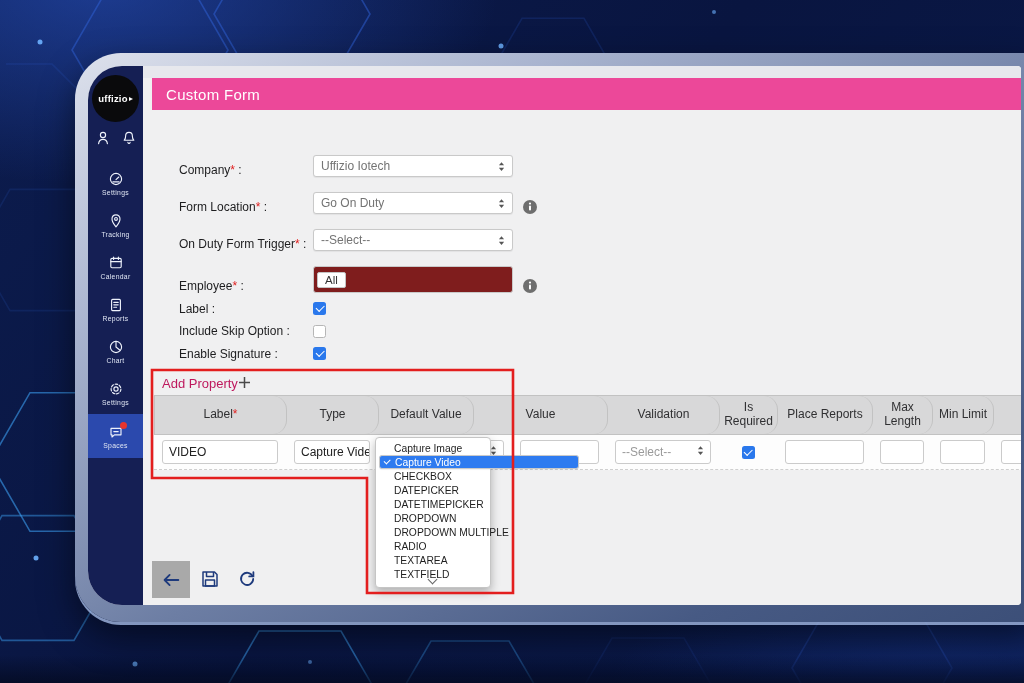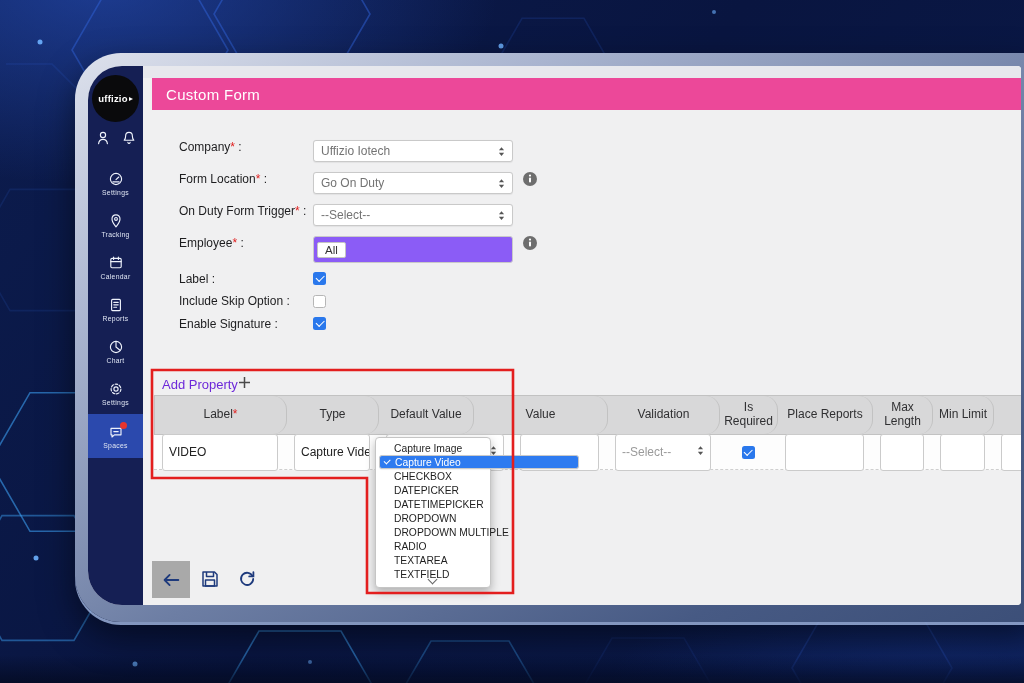--- a/index.html
+++ b/index.html
@@ -37,49 +37,49 @@
   .ic svg{width:16px;height:16px;}
   .sidebar svg *{stroke:#eef2fb;stroke-width:1.15;fill:none;stroke-linecap:round;stroke-linejoin:round;}
   .badge-dot{position:absolute;width:7px;height:7px;border-radius:50%;top:-2px;right:-3px;}
   
   .main{flex:1;position:relative;background:#f0f0f1;overflow:hidden;}
   .top-strip{position:absolute;top:0;left:0;right:0;height:12px;background:#e7e8ed;}
   .titlebar{position:absolute;left:9px;right:0;top:12px;height:32px;color:#fff;font-size:15px;
     display:flex;align-items:center;padding-left:14px;letter-spacing:.3px;}
   
   .form-rows{position:absolute;left:36px;top:74px;z-index:2;}
-  .frow{display:flex;align-items:flex-start;margin-bottom:10px;height:22px;}
+  .frow{display:flex;align-items:flex-end;margin-bottom:10px;height:22px;margin-top:15px;}
   .frow.tall{height:27px;margin-bottom:9px;}
   .flabel{width:134px;font-size:12px;color:#1d1d1f;flex:none;}
   .req{color:#e02020;}
   .sel{width:200px;height:22px;box-sizing:border-box;border:1px solid #c9c9c9;background:#fff;border-radius:3px;
     display:flex;align-items:center;padding:0 7px;font-size:12px;color:#737373;box-shadow:0 .5px 1px rgba(0,0,0,.06);}
   .sel .spin{margin-left:auto;display:flex;flex:none;}
   .spin svg{width:7px;height:11px;}
   .inputbox{width:200px;height:22px;box-sizing:border-box;border:1px solid #c9c9c9;background:#fff;border-radius:3px;}
-  .tagbox{width:200px;height:27px;box-sizing:border-box;border:1px solid #c9c9c9;background:#8b5cf6;border-radius:3px;
+  .tagbox{width:200px;height:27px;box-sizing:border-box;border:1px solid #c9c9c9;background:#7f1d1d;border-radius:3px;
     display:flex;align-items:center;padding:4px 3px;}
   .tag{border:1px solid #c4c4c4;border-radius:2px;font-size:11.5px;color:#333;padding:1px 7px;background:#fff;}
   .info{width:14px;height:14px;margin-left:10px;flex:none;}
   .cbrow{display:flex;align-items:center;height:13px;margin-bottom:9.5px;}
   .checkbox{width:13px;height:13px;border-radius:2.5px;box-sizing:border-box;position:relative;flex:none;}
   .checkbox.off{background:#fff;border:1px solid #b6b6b6;}
   .checkbox.on::after{content:"";position:absolute;left:2.5px;top:3px;width:7px;height:3.5px;
     border-left:1.6px solid #fff;border-bottom:1.6px solid #fff;transform:rotate(-45deg);}
   
   .prop{position:absolute;left:0;top:304px;width:100%;z-index:2;}
-  .prop-title{position:absolute;left:19px;top:6px;font-size:13px;color:#6d28d9;display:flex;align-items:center;}
+  .prop-title{position:absolute;left:19px;top:6px;font-size:13px;color:#be185d;display:flex;align-items:flex-start;}
   .plus svg{width:13px;height:13px;}
   .ptable{position:absolute;left:11px;top:25px;width:925px;}
   .phead{display:flex;height:38px;border-top:1px solid #c2c2c2;border-bottom:1px solid #c2c2c2;border-left:1px solid #c2c2c2;}
   .pcell{box-sizing:border-box;border-right:1px solid #c2c2c2;display:flex;align-items:center;justify-content:center;
     text-align:center;font-size:12px;color:#303032;line-height:1.15;padding:2px 4px;border-radius:14px;}
   .prow{display:flex;height:34px;align-items:center;border-bottom:1px dashed #cfcfcf;background:#fdfdfd;}
   .pc{box-sizing:border-box;display:flex;align-items:center;justify-content:center;padding:0 8px;height:100%;}
-  .mini{height:37px;border:1px solid #cbcbcb;background:#fff;border-radius:3px;box-sizing:border-box;width:100%;
+  .mini{height:24px;border:1px solid #cbcbcb;background:#fff;border-radius:3px;box-sizing:border-box;width:100%;
     font-size:12px;display:flex;align-items:center;padding:0 6px;color:#222;white-space:nowrap;overflow:hidden;}
   .mini .spin{margin-left:auto;flex:none;}
   .mini.muted{color:#9a9a9a;}
   
   .dropdown{position:absolute;left:232px;top:371px;width:116px;height:151px;background:#fff;
     border:1px solid #c5c5c5;border-radius:4px;box-shadow:0 4px 10px rgba(0,0,0,.28);z-index:30;
     padding:3px 2px 8px;box-sizing:border-box;}
   .opt{height:14px;display:flex;align-items:center;font-size:10.3px;color:#1f1f1f;padding-left:15px;
     border-radius:3px;white-space:nowrap;margin:0 1px;cursor:default;}
   .opt.sel{color:#fff;padding-left:4px;}

